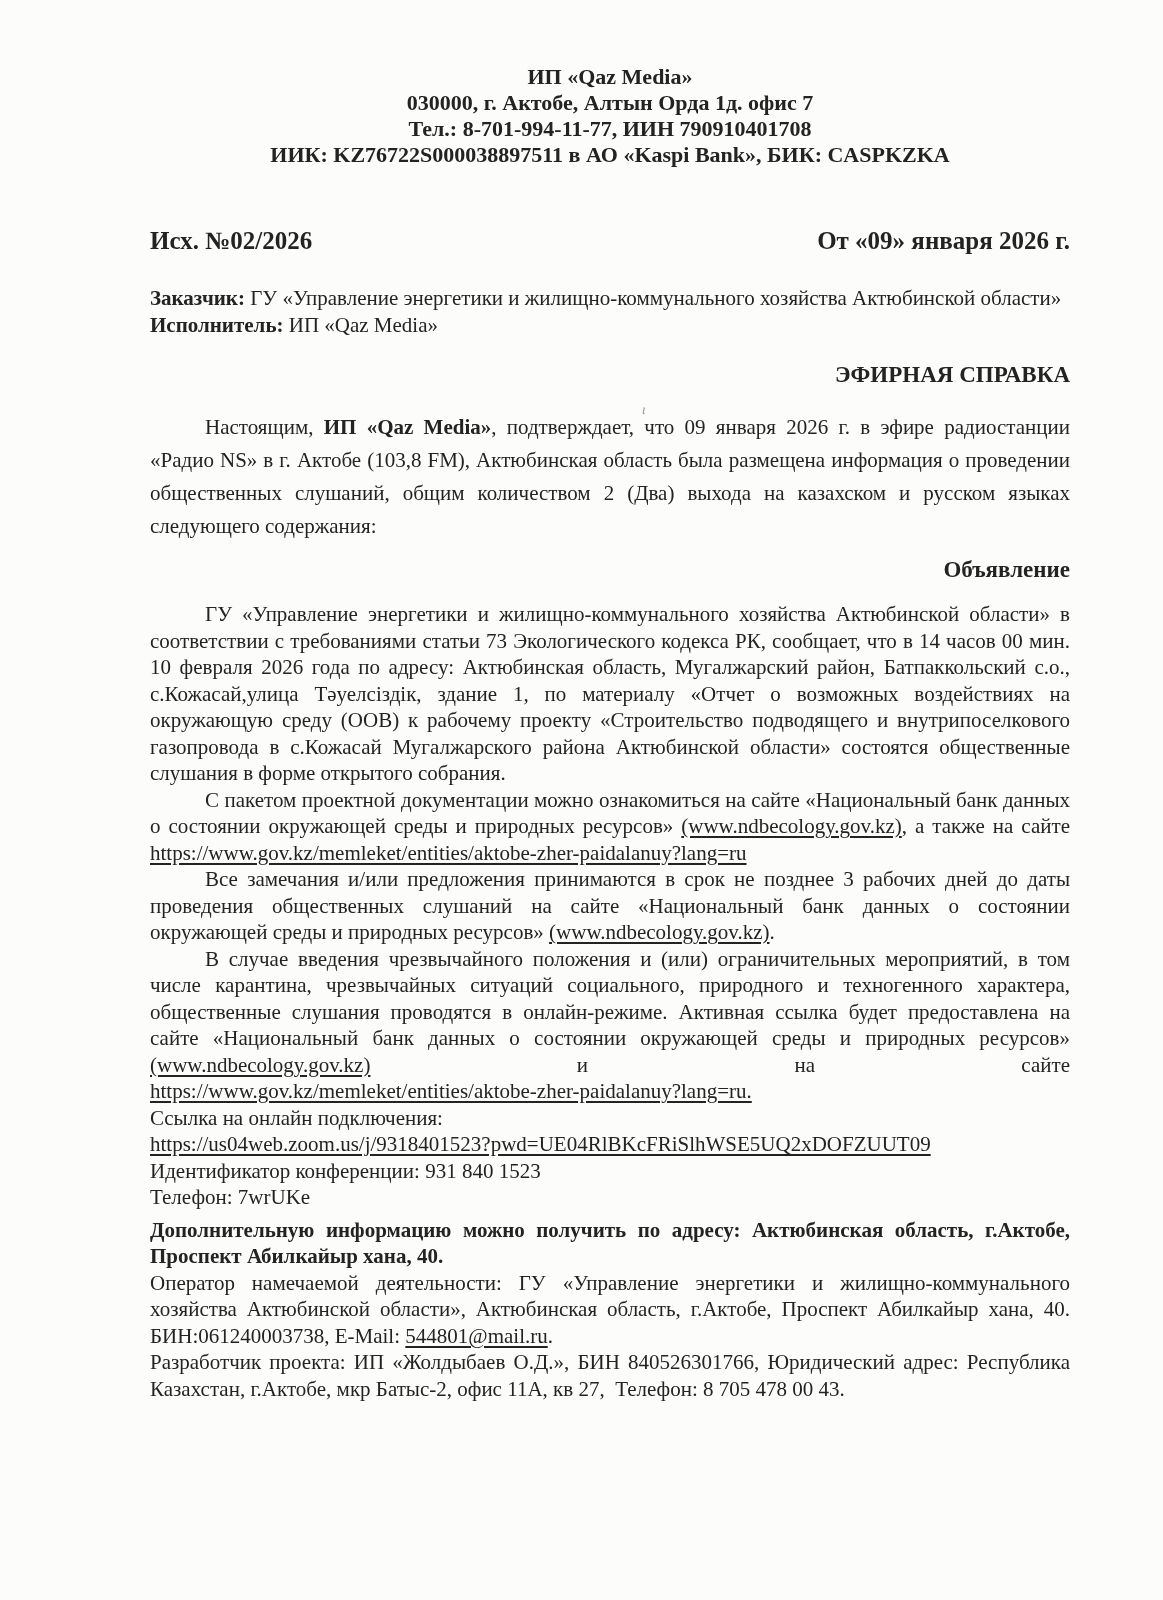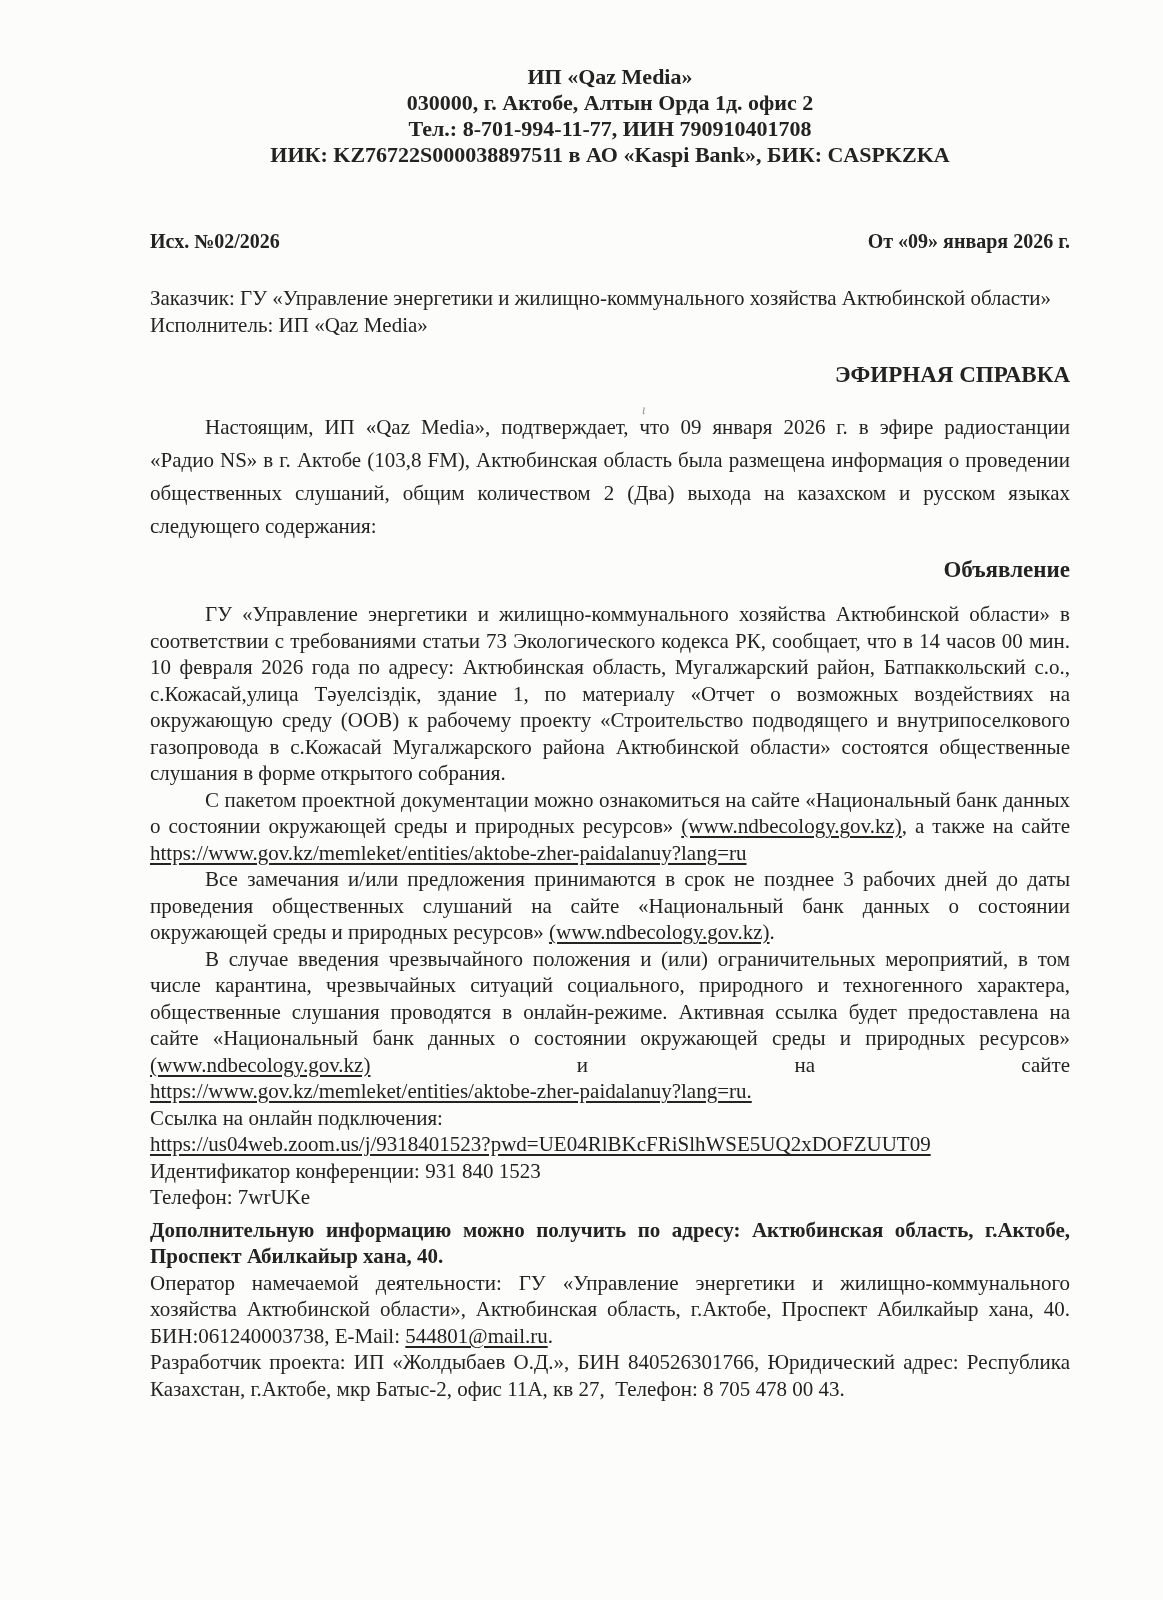--- a/index.html
+++ b/index.html
@@ -8,29 +8,29 @@
     position: relative;
     width: 1163px;
     height: 1600px;
     margin: 0 auto;
     background: #fcfcfa;
     overflow: hidden;
     padding: 64px 93px 0 150px;
     color: #232323;
     font-family: "Liberation Serif", "DejaVu Serif", serif;
   }
-  .b { font-weight: 400; }
+  .b { font-weight: 700; }
   .u { text-decoration: underline; text-underline-offset: 3px; text-decoration-thickness: 1.5px; }
 
   .doc-header { text-align: center; font-weight: 700; font-size: 22px; line-height: 26px; }
   .h-line { white-space: nowrap; }
 
   .meta-row {
     display: flex; justify-content: space-between; align-items: flex-end;
-    margin-top: 60px; font-size: 20px; font-weight: 700; line-height: 26px;
+    margin-top: 60px; font-size: 25px; font-weight: 700; line-height: 26px;
   }
 
   .parties { margin-top: 31px; }
 
   .para { margin: 0; font-size: 21px; line-height: 26.5px; }
   .intro { line-height: 33px; }
   .jus { text-align: justify; }
   .ind { text-indent: 55px; }
   .last-jus { text-align-last: justify; }
   .gap-top { margin-top: 6px; font-weight: bold; }
@@ -44,21 +44,21 @@
     font-size: 14px; color: #9a9a9a; transform: rotate(12deg);
   }
 </style>
 </head>
 <body>
 
 <div class="page">
 
   <header class="doc-header">
     <div class="h-line">ИП «Qaz Media»</div>
-    <div class="h-line">030000, г. Актобе, Алтын Орда 1д. офис 2</div>
+    <div class="h-line">030000, г. Актобе, Алтын Орда 1д. офис 7</div>
     <div class="h-line">Тел.: 8-701-994-11-77, ИИН 790910401708</div>
     <div class="h-line">ИИК: KZ76722S000038897511 в АО «Kaspi Bank», БИК: CASPKZKA</div>
   </header>
 
   <div class="meta-row">
     <span>Исх. №02/2026</span>
     <span>От «09» января 2026 г.</span>
   </div>
 
   <div class="parties">

